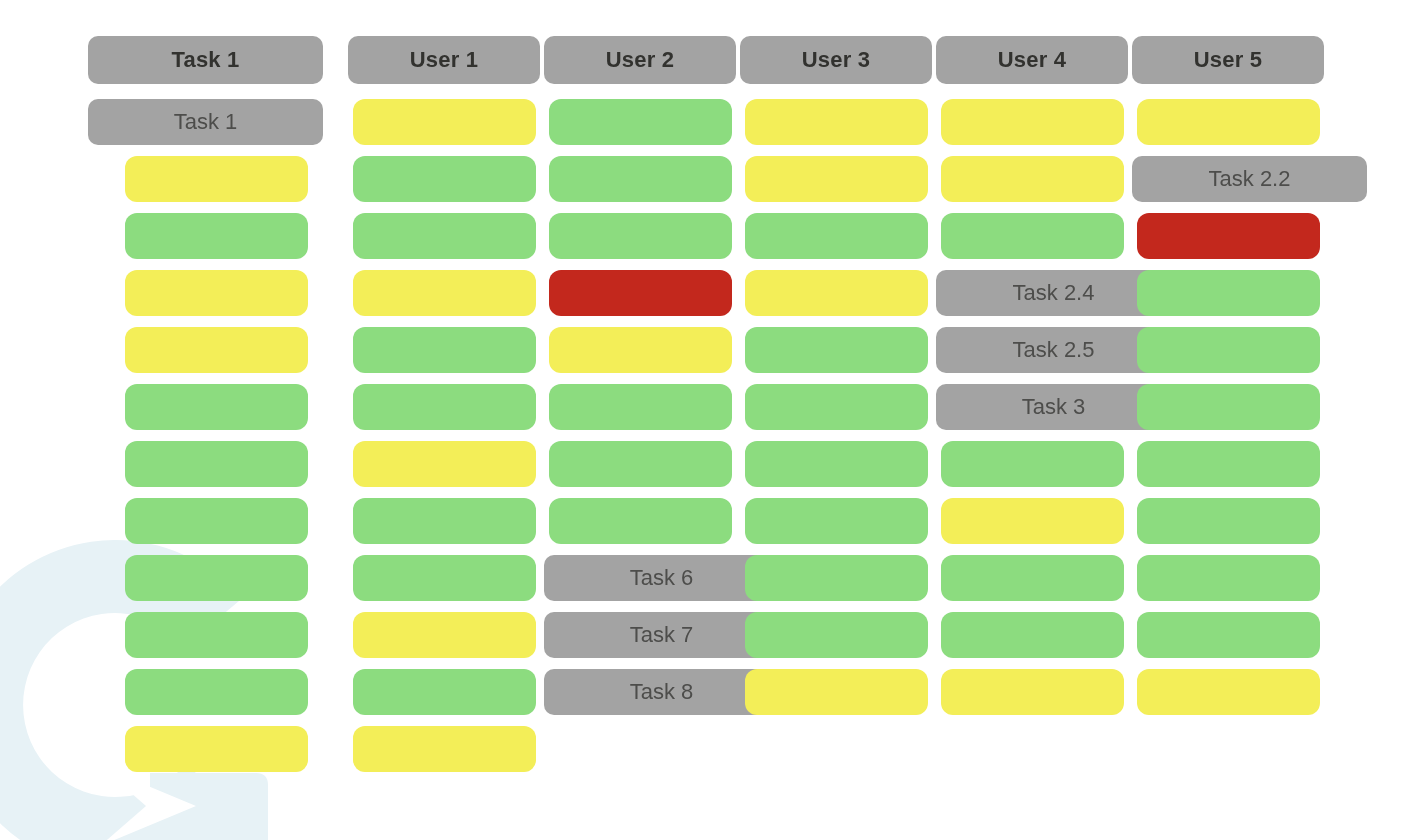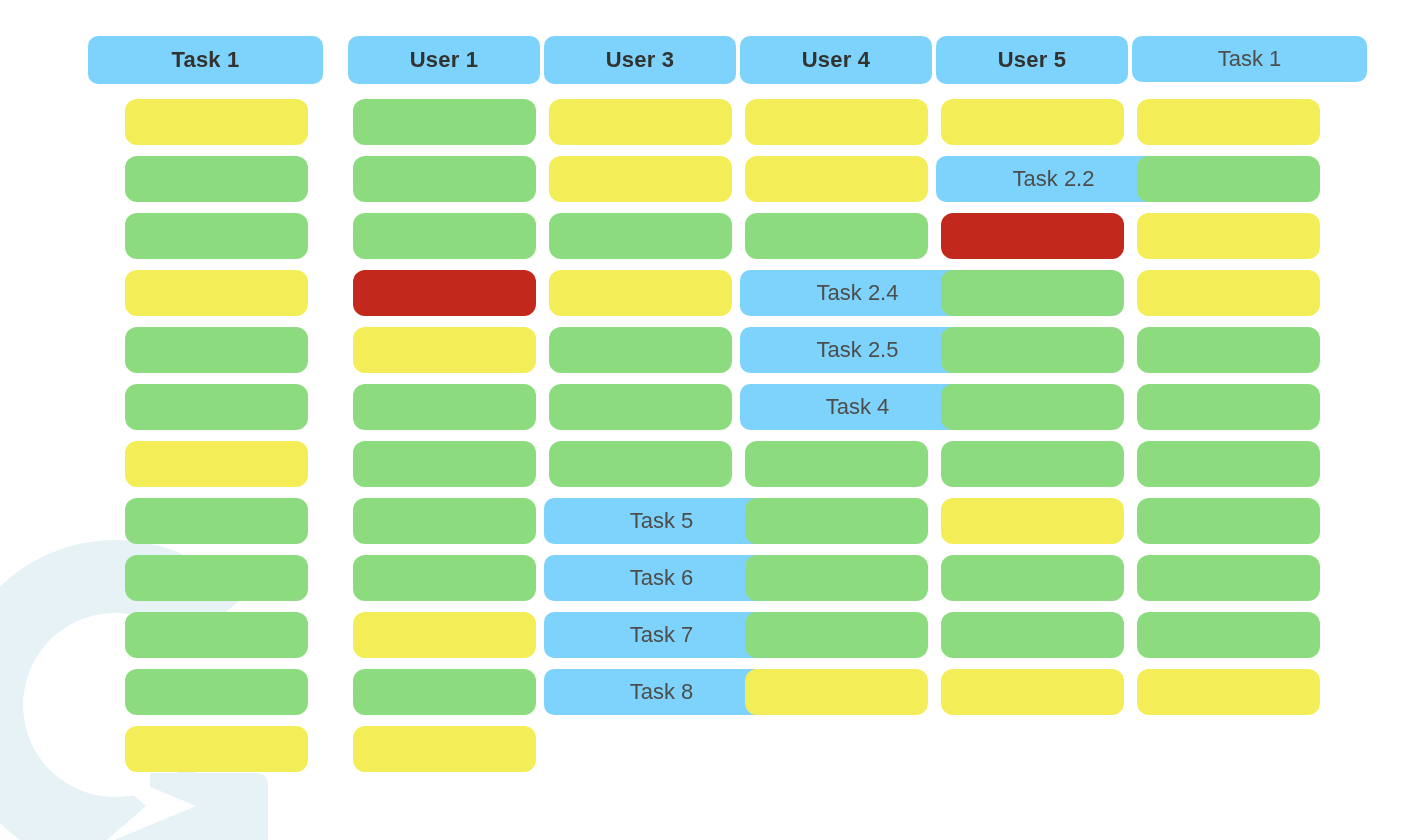--- a/index.html
+++ b/index.html
@@ -29,21 +29,21 @@
     z-index: 1;
     display: grid;
     grid-template-columns: 256px repeat(5, 192px);
     grid-template-rows: 52px;
     grid-auto-rows: 46px;
     column-gap: 4px;
     row-gap: 11px;
   }
 
   .chip {
-    background: #7dd3fc;
+    background: #a3a3a3;
     border-radius: 10px;
     display: flex;
     align-items: center;
     justify-content: center;
     box-sizing: border-box;
   }
 
   .chip.header {
     height: 48px;
     align-self: start;
@@ -83,20 +83,21 @@
 
 <svg class="watermark" width="280" height="300" viewBox="0 0 280 300" aria-hidden="true">
   <path d="M 241.4 58.9 A 165 165 0 1 0 241.4 271.1 L 185.5 224.2 A 92 92 0 1 1 185.5 105.8 Z" fill="#e7f2f6"></path>
   <path d="M 150 233 H 256 Q 268 233 268 245 V 300 H 150 Z" fill="#e7f2f6"></path>
   <polygon fill="#ffffff" points="100,226 196,266 100,306 146,266"></polygon>
 </svg>
 
 <div class="board">
   <div class="chip header corner">Task 1</div>
   <div class="chip header user">User 1</div>
+  <div class="chip header user">User 2</div>
   <div class="chip header user">User 3</div>
   <div class="chip header user">User 4</div>
   <div class="chip header user">User 5</div>
 <div class="chip row-label">Task 1</div>
     <div class="cell" style="background: rgb(243, 238, 88);"></div>
     <div class="cell" style="background: rgb(140, 220, 127);"></div>
     <div class="cell" style="background: rgb(243, 238, 88);"></div>
     <div class="cell" style="background: rgb(243, 238, 88);"></div>
     <div class="cell" style="background: rgb(243, 238, 88);"></div>
     <div class="cell" style="background: rgb(243, 238, 88);"></div>
@@ -120,32 +121,31 @@
     <div class="cell" style="background: rgb(243, 238, 88);"></div>
     <div class="cell" style="background: rgb(140, 220, 127);"></div>
     <div class="cell" style="background: rgb(243, 238, 88);"></div>
     <div class="cell" style="background: rgb(140, 220, 127);"></div>
     <div class="chip row-label">Task 2.5</div>
     <div class="cell" style="background: rgb(140, 220, 127);"></div>
     <div class="cell" style="background: rgb(140, 220, 127);"></div>
     <div class="cell" style="background: rgb(140, 220, 127);"></div>
     <div class="cell" style="background: rgb(140, 220, 127);"></div>
     <div class="cell" style="background: rgb(140, 220, 127);"></div>
-    <div class="chip row-label">Task 4</div>
+    <div class="chip row-label">Task 3</div>
     <div class="cell" style="background: rgb(140, 220, 127);"></div>
     <div class="cell" style="background: rgb(140, 220, 127);"></div>
     <div class="cell" style="background: rgb(243, 238, 88);"></div>
     <div class="cell" style="background: rgb(140, 220, 127);"></div>
     <div class="cell" style="background: rgb(140, 220, 127);"></div>
     <div class="cell" style="background: rgb(140, 220, 127);"></div>
     <div class="cell" style="background: rgb(140, 220, 127);"></div>
     <div class="cell" style="background: rgb(140, 220, 127);"></div>
     <div class="cell" style="background: rgb(140, 220, 127);"></div>
     <div class="cell" style="background: rgb(140, 220, 127);"></div>
-    <div class="chip row-label">Task 5</div>
     <div class="cell" style="background: rgb(140, 220, 127);"></div>
     <div class="cell" style="background: rgb(243, 238, 88);"></div>
     <div class="cell" style="background: rgb(140, 220, 127);"></div>
     <div class="cell" style="background: rgb(140, 220, 127);"></div>
     <div class="cell" style="background: rgb(140, 220, 127);"></div>
     <div class="chip row-label">Task 6</div>
     <div class="cell" style="background: rgb(140, 220, 127);"></div>
     <div class="cell" style="background: rgb(140, 220, 127);"></div>
     <div class="cell" style="background: rgb(140, 220, 127);"></div>
     <div class="cell" style="background: rgb(140, 220, 127);"></div>

